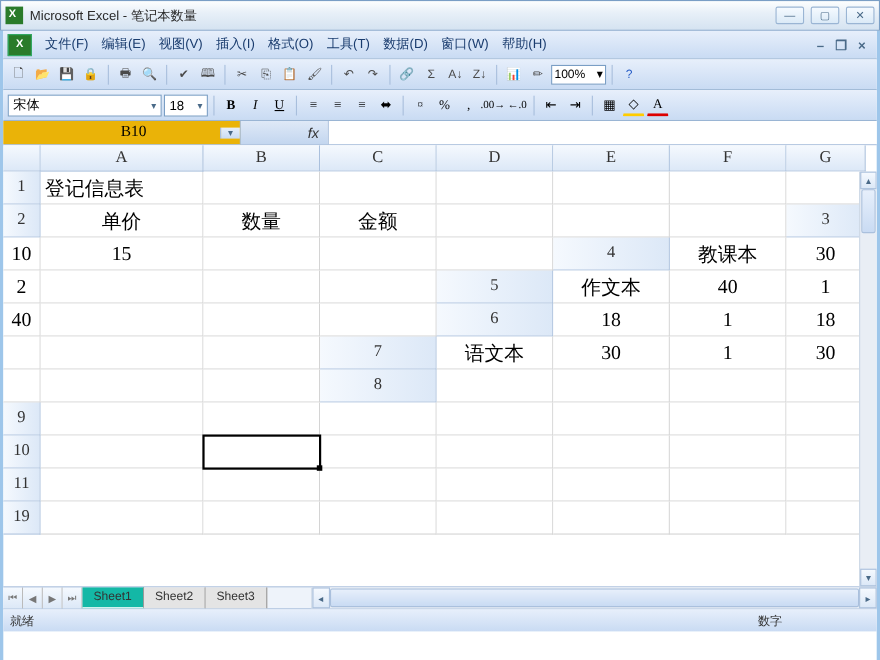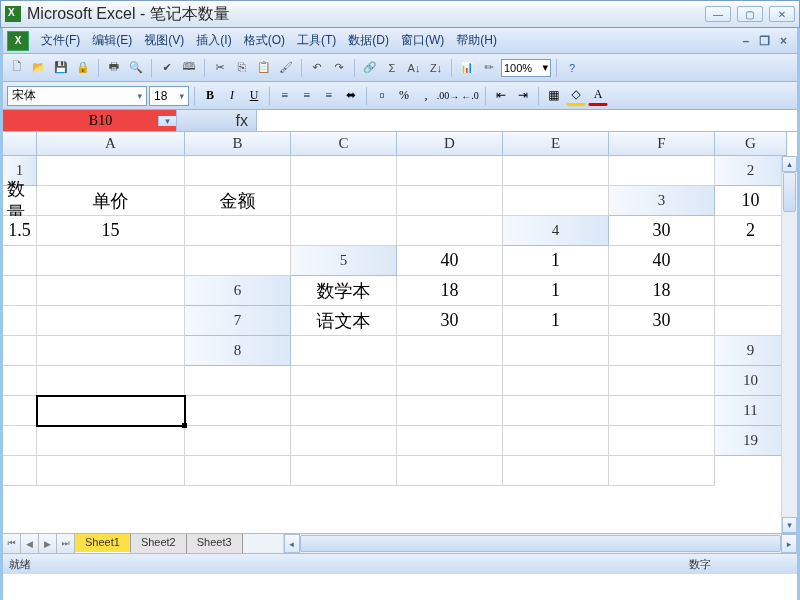--- a/index.html
+++ b/index.html
@@ -2,21 +2,21 @@
 <html><head>
 <meta charset="utf-8">
 <style>
 * { box-sizing: border-box; margin: 0; padding: 0; }
 body { font-family: "Microsoft YaHei", SimSun, Arial, sans-serif; font-size: 12px; background: #fff; overflow: hidden; width: 800px; height: 600px; position: relative; }
 
 
 .titlebar { height: 28px; background: linear-gradient(#fdfefe, #e8f0f8 40%, #d5e3f1); border: 1px solid #7a9ec5; display: flex; align-items: center; padding: 0 4px; }
 .titlebar .app-icon { width: 16px; height: 16px; background: #2a7b2a; display: inline-block; margin-right: 6px; position: relative; }
 .titlebar .app-icon::after { content: "X"; color: #fff; font-size: 10px; font-weight: bold; position: absolute; left: 3px; top: 1px; }
-.titlebar .title { color: #2a2a2a; font-size: 16px; }
+.titlebar .title { color: #2a2a2a; font-size: 12px; }
 .titlebar .win-controls { margin-left: auto; display: flex; gap: 6px; }
 .titlebar .win-btn { width: 26px; height: 16px; border: 1px solid #9ab5d4; background: linear-gradient(#f5faff,#dbeaf7); border-radius: 2px; display: flex; align-items: center; justify-content: center; font-size: 10px; color: #4a6a88; }
 
 
 .menubar { height: 26px; background: linear-gradient(#e7effb,#c9dbf3); border-bottom: 1px solid #9ab5d4; display: flex; align-items: center; padding: 0 4px; }
 .menubar .app-btn { width: 22px; height: 20px; background: #2a7b2a; border: 1px solid #3a6; margin-right: 6px; position: relative; display:flex;align-items:center;justify-content:center;}
 .menubar .app-btn span{color:#fff;font-size:10px;font-weight:bold;}
 .menubar .menu-item { padding: 4px 6px; color: #1a3c6e; cursor: default; }
 .menubar .doc-controls { margin-left: auto; display: flex; gap: 10px; padding-right: 6px; color: #4a6a88; }
 .menubar .doc-controls span { cursor: default; font-weight:bold;}
@@ -36,24 +36,24 @@
 .size-sel span:last-child{margin-left:auto;color:#4a6a88;font-size:9px;}
 .fmt-btn { width: 20px; height: 20px; display: flex; align-items: center; justify-content: center; font-size: 12px; font-family: "Times New Roman", serif; border:1px solid transparent;border-radius:2px;}
 .fmt-bold { font-weight: bold; }
 .fmt-italic { font-style: italic; }
 .fmt-underline { text-decoration: underline; }
 .fmt-small{font-size:10px;}
 .color-under{border-bottom:3px solid;}
 
 
 .fnamebar { height: 22px; border-bottom: 1px solid #a8bedc; display: flex; align-items: stretch; }
-.namebox { width: 174px; border-right: 1px solid #a8bedc; display: flex; align-items: center; background: #ef4444; padding-left: 40px; }
+.namebox { width: 216px; border-right: 1px solid #a8bedc; display: flex; align-items: center; background: #eab308; padding-left: 40px; }
 .namebox .val { flex: 1; text-align: center; font-size: 14px; font-family: "Times New Roman", serif; }
 .namebox .dd { width: 18px; background: linear-gradient(#e7effb,#c9dbf3); border-left: 1px solid #a8bedc; display:flex;align-items:center;justify-content:center;color:#4a6a88;font-size:9px;}
-.fxbtn { width: 80px; height: 100%; background: linear-gradient(#dfe9f7,#c3d6ef); border-right: 1px solid #a8bedc; display:flex;align-items:center;justify-content:flex-end;padding-right:8px;font-size:16px;color:#333;}
+.fxbtn { width: 80px; height: 100%; background: linear-gradient(#dfe9f7,#c3d6ef); border-right: 1px solid #a8bedc; display:flex;align-items:center;justify-content:flex-end;padding-right:8px;font-style:italic;font-size:13px;color:#333;}
 .formula-input { flex: 1; background: #fff; height: 100%; }
 
 
 .grid-wrap { position: relative; height: 402px; border-bottom: 1px solid #a8bedc; overflow:hidden;}
 .grid { display: grid; grid-template-columns: 34px 148px 106px 106px 106px 106px 106px 72px; grid-auto-rows: 30px; }
 .hdr { background: linear-gradient(#f5f9fe,#dce8f7); border-right: 1px solid #aac0dd; border-bottom: 1px solid #aac0dd; display: flex; align-items: center; justify-content: center; font-size: 15px; font-family: "Times New Roman", serif; color: #333; }
 .hdr.col { height: 24px; }
 .rownum { background: linear-gradient(90deg,#f5f9fe,#dce8f7); border-right: 1px solid #aac0dd; border-bottom: 1px solid #aac0dd; display: flex; align-items: center; justify-content: center; font-size: 15px; font-family: "Times New Roman", serif; color: #333; }
 .cell { border-right: 1px solid #d4d4d4; border-bottom: 1px solid #d4d4d4; display: flex; align-items: center; justify-content: center; font-size: 18px; font-family: SimSun, serif; padding: 0 4px; background: #fff; }
 .corner { background: linear-gradient(#f5f9fe,#dce8f7); border-right: 1px solid #aac0dd; border-bottom: 1px solid #aac0dd; }
@@ -63,21 +63,21 @@
 .vscroll .arrow.bot{position:absolute;bottom:0;left:0;right:0;}
 .selcell { outline: 2px solid #000; outline-offset: -1px; position: relative; }
 .selcell::after{content:"";position:absolute;right:-3px;bottom:-3px;width:5px;height:5px;background:#000;}
 .merged{grid-column:2/span 2;}
 
 
 .tabsrow { height: 20px; background: #eef3fa; border-bottom: 1px solid #a8bedc; display: flex; align-items: stretch; font-size: 11px; }
 .tab-nav { display: flex; }
 .tab-nav .nbtn { width: 18px; border-right: 1px solid #bbb; display:flex;align-items:center;justify-content:center;color:#777;background:linear-gradient(#f5f9fe,#dce8f7);font-size:9px;}
 .sheet-tab { padding: 2px 10px; border-right: 1px solid #999; background: #e4e4e4; color: #333; position:relative;}
-.sheet-tab.active { background: #fde047; border-bottom:1px solid #fff;}
+.sheet-tab.active { background: #14b8a6; border-bottom:1px solid #fff;}
 .hscroll-track { flex:1; margin-left: 40px; background: #e9eef5; border-left:1px solid #ccd8e6; position:relative;}
 .hscroll-track .har{width:16px;height:100%;background:linear-gradient(#f5f9fe,#dce8f7);border:1px solid #aac0dd;display:inline-flex;align-items:center;justify-content:center;font-size:9px;color:#4a6a88;position:absolute;}
 .hscroll-track .har.l{left:0;} .hscroll-track .har.r{right:0;}
 .hscroll-track .hthumb{position:absolute;left:16px;right:16px;top:1px;bottom:1px;background:linear-gradient(#e7effb,#c9dbf3);border:1px solid #aac0dd;border-radius:2px;}
 
 
 .statusbar { height: 20px; background: linear-gradient(#e7effb,#c9dbf3); display: flex; align-items: center; padding: 0 6px; font-size: 11px; color: #333; }
 .statusbar .right { margin-left: auto; padding-right: 80px; }
 
 
@@ -202,60 +202,61 @@
     <div class="corner"></div>
     <div class="hdr col" style="position:relative;">A</div>
     <div class="hdr col">B</div>
     <div class="hdr col">C</div>
     <div class="hdr col">D</div>
     <div class="hdr col">E</div>
     <div class="hdr col">F</div>
     <div class="hdr col">G</div>
 
     <div class="rownum">1</div>
+    <div class="cell" style="justify-content:flex-start;">登记信息表</div>
     <div class="cell"></div>
     <div class="cell"></div>
     <div class="cell"></div>
     <div class="cell"></div>
     <div class="cell"></div>
     <div class="cell"></div>
 
     <div class="rownum">2</div>
+    <div class="cell">单价</div>
     <div class="cell">数量</div>
-    <div class="cell">单价</div>
     <div class="cell">金额</div>
     <div class="cell"></div>
     <div class="cell"></div>
     <div class="cell"></div>
 
     <div class="rownum">3</div>
     <div class="cell">10</div>
-    <div class="cell">1.5</div>
     <div class="cell">15</div>
     <div class="cell"></div>
     <div class="cell"></div>
     <div class="cell"></div>
 
     <div class="rownum">4</div>
+    <div class="cell">教课本</div>
     <div class="cell">30</div>
     <div class="cell">2</div>
     <div class="cell"></div>
     <div class="cell"></div>
     <div class="cell"></div>
 
     <div class="rownum">5</div>
+    <div class="cell">作文本</div>
     <div class="cell">40</div>
     <div class="cell">1</div>
     <div class="cell">40</div>
     <div class="cell"></div>
     <div class="cell"></div>
     <div class="cell"></div>
 
     <div class="rownum">6</div>
-    <div class="cell">数学本</div>
     <div class="cell">18</div>
     <div class="cell">1</div>
     <div class="cell">18</div>
     <div class="cell"></div>
     <div class="cell"></div>
     <div class="cell"></div>
 
     <div class="rownum">7</div>
     <div class="cell">语文本</div>
     <div class="cell">30</div>

